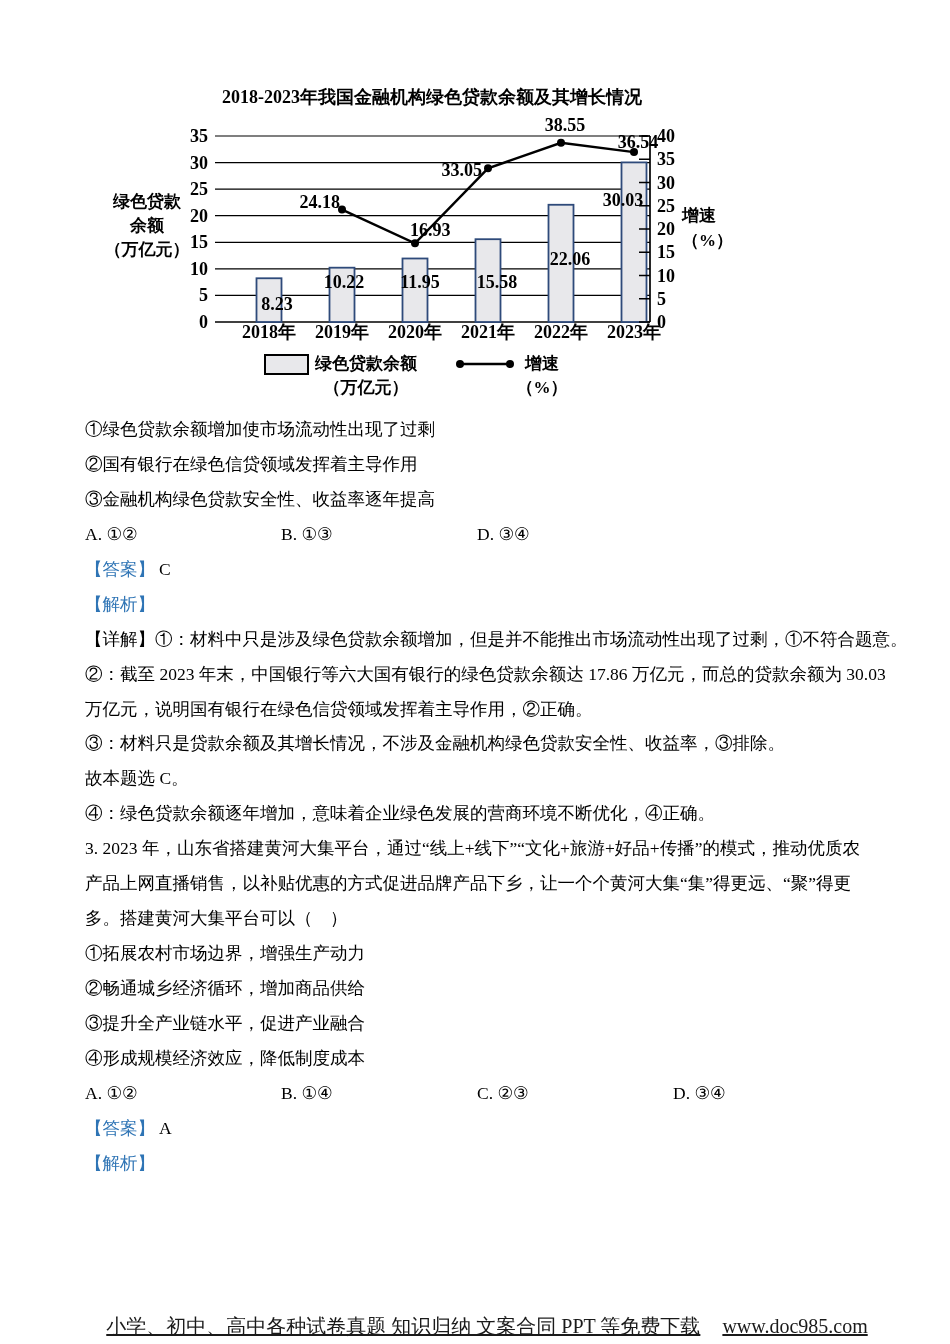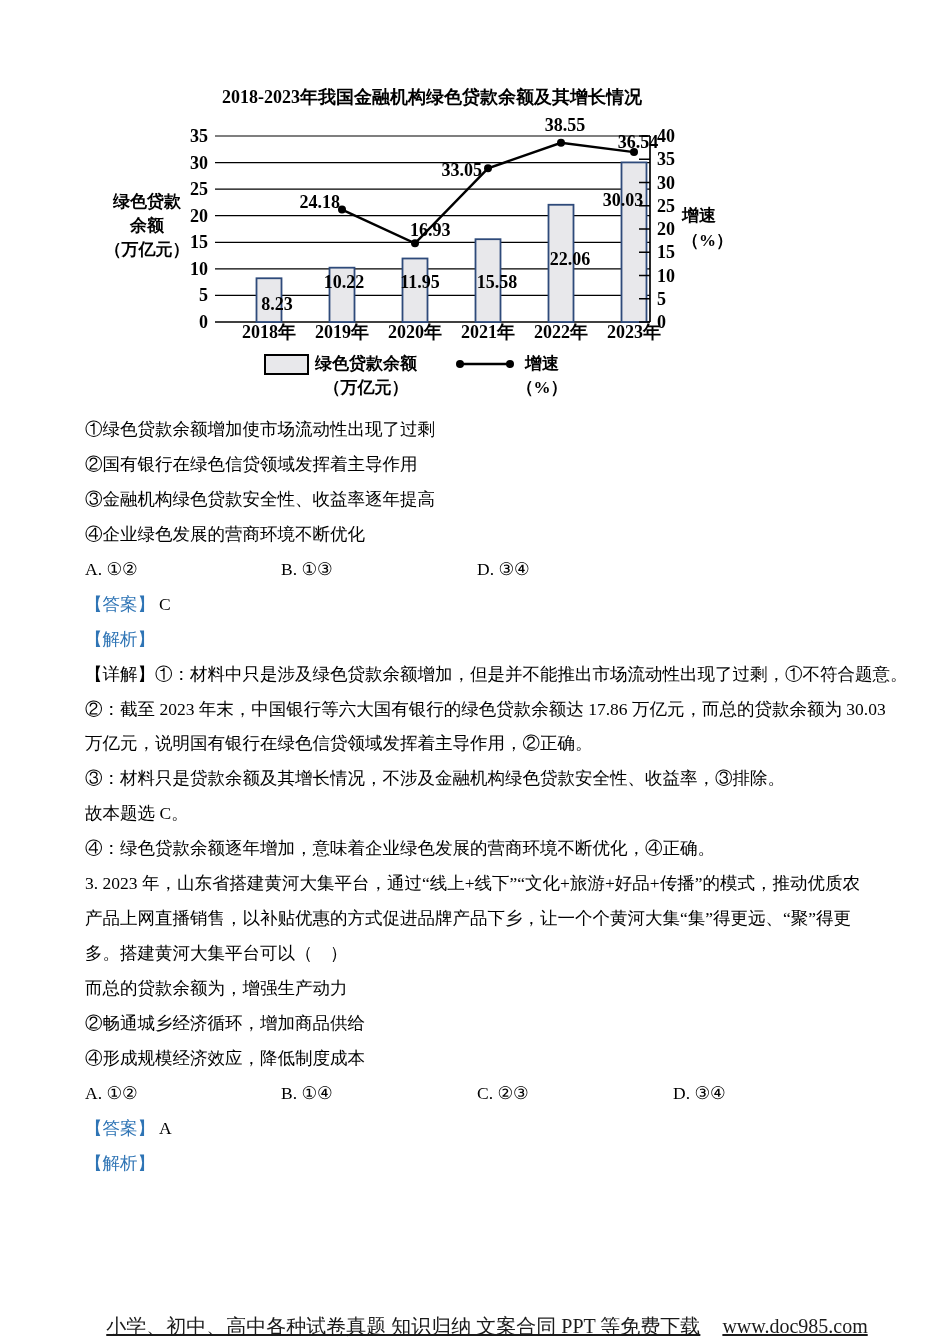--- a/index.html
+++ b/index.html
@@ -105,21 +105,20 @@
       <circle cx="440" cy="279" r="4" fill="#000"></circle>
       <text x="472" y="284" text-anchor="middle" font-size="17" font-weight="bold">增速</text>
       <text x="472" y="308" text-anchor="middle" font-size="17" font-weight="bold">（%）</text>
     </svg>
 </div>
 
 <div class="content">
   <div class="line">①绿色贷款余额增加使市场流动性出现了过剩</div>
   <div class="line">②国有银行在绿色信贷领域发挥着主导作用</div>
   <div class="line">③金融机构绿色贷款安全性、收益率逐年提高</div>
-  <div class="line">④企业绿色发展的营商环境不断优化</div>
 
   <div class="line choices">
     <span class="choice">A. ①②</span>
     <span class="choice">B. ①③</span>
     <span class="choice">D. ③④</span>
   </div>
 
   <div class="line">
     <span class="tag-blue">【答案】</span><span class="ans-val">C</span>
   </div>
@@ -131,22 +130,23 @@
   <div class="line">②：截至 2023 年末，中国银行等六大国有银行的绿色贷款余额达 17.86 万亿元，而总的贷款余额为 30.03</div>
   <div class="line">万亿元，说明国有银行在绿色信贷领域发挥着主导作用，②正确。</div>
   <div class="line">③：材料只是贷款余额及其增长情况，不涉及金融机构绿色贷款安全性、收益率，③排除。</div>
   <div class="line">故本题选 C。</div>
   <div class="line">④：绿色贷款余额逐年增加，意味着企业绿色发展的营商环境不断优化，④正确。</div>
 
   <div class="line">3. 2023 年，山东省搭建黄河大集平台，通过“线上+线下”“文化+旅游+好品+传播”的模式，推动优质农</div>
   <div class="line">产品上网直播销售，以补贴优惠的方式促进品牌产品下乡，让一个个黄河大集“集”得更远、“聚”得更</div>
   <div class="line">多。搭建黄河大集平台可以（　）</div>
 
-  <div class="line">而总的贷款余额为，增强生产动力</div>
+  <div class="line">①拓展农村市场边界，增强生产动力</div>
   <div class="line">②畅通城乡经济循环，增加商品供给</div>
+  <div class="line">③提升全产业链水平，促进产业融合</div>
   <div class="line">④形成规模经济效应，降低制度成本</div>
 
   <div class="line choices">
     <span class="choice">A. ①②</span>
     <span class="choice">B. ①④</span>
     <span class="choice">C. ②③</span>
     <span class="choice">D. ③④</span>
   </div>
 
   <div class="line">

